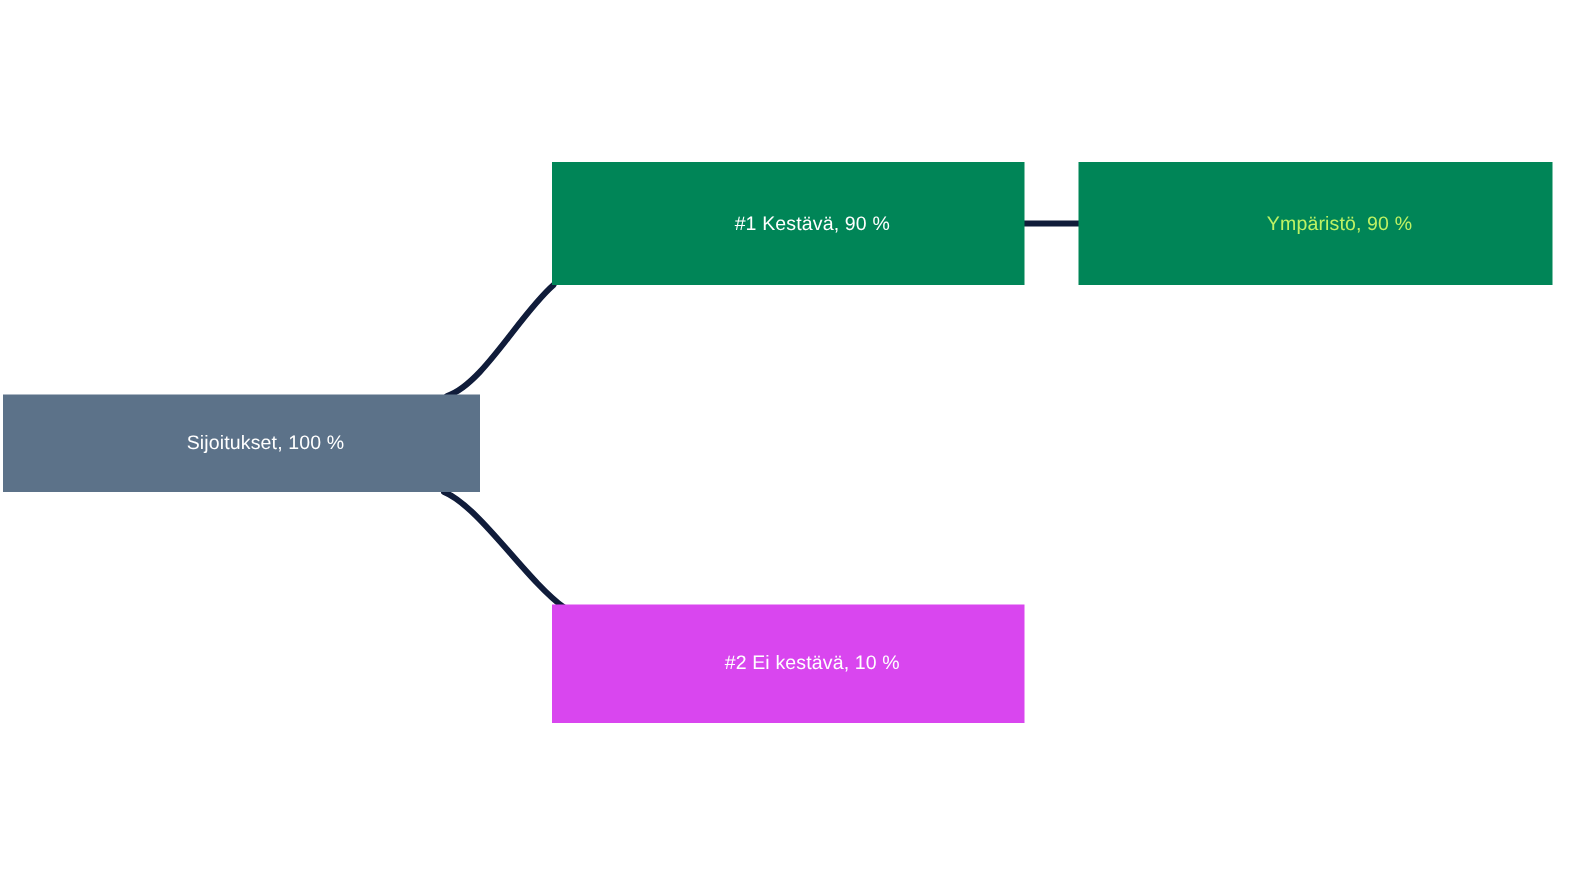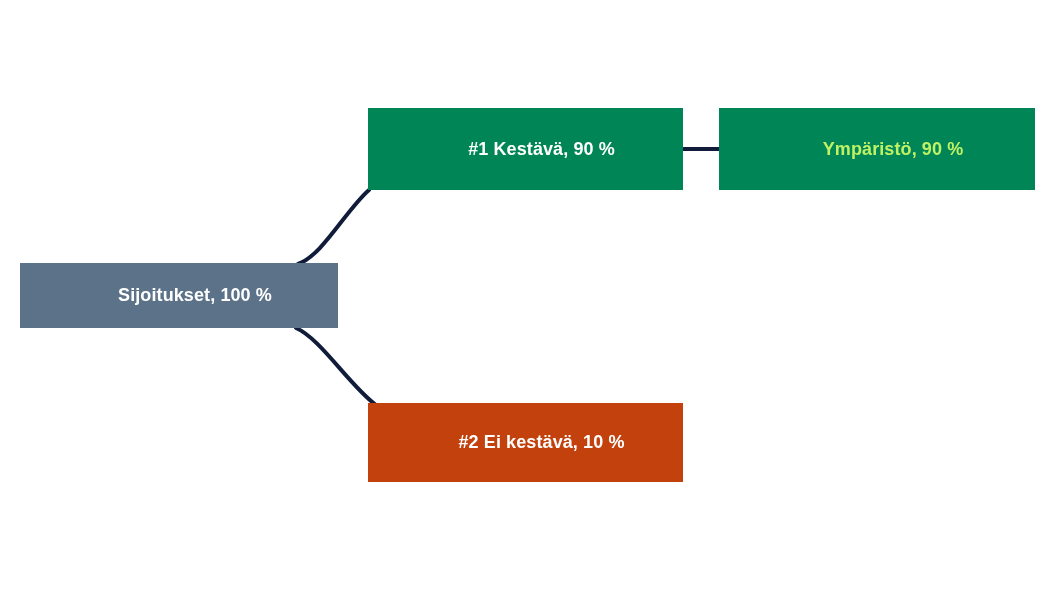--- a/index.html
+++ b/index.html
@@ -29,37 +29,37 @@
     pointer-events: none;
   }
   .node {
     position: absolute;
     box-sizing: border-box;
     display: flex;
     align-items: center;
     justify-content: center;
     text-align: center;
     color: #ffffff;
-    font-size: 18px;
+    font-size: 13px;
     line-height: 1.25;
     letter-spacing: 0.1px;
-    font-weight: 700;
+    font-weight: 400;
     font-family: "Liberation Sans", sans-serif;
     z-index: 2;
     padding-left: 32px;
   }
   .node-label {
     display: block;
     padding: 0 10px;
     white-space: nowrap;
   }
 
   
   #node-root {
-    left: 20px;
+    left: 2px;
     top: 263px;
     width: 318px;
     height: 65px;
     background: #5c7289;
   }
   
   #node-kestava {
     left: 368px;
     top: 108px;
     width: 315px;
@@ -102,17 +102,17 @@
   </div>
 
   <div class="node" id="node-kestava" style="background: rgb(0, 133, 87); color: rgb(255, 255, 255);">
     <span class="node-label">#1 Kestävä, 90 %</span>
   </div>
 
   <div class="node" id="node-ymparisto" style="background: rgb(0, 133, 87); color: #bef264;">
     <span class="node-label">Ympäristö, 90 %</span>
   </div>
 
-  <div class="node" id="node-eikestava" style="background: #c2410c; color: rgb(255, 255, 255); align-items: center;">
+  <div class="node" id="node-eikestava" style="background: #d946ef; color: rgb(255, 255, 255); align-items: center;">
     <span class="node-label">#2 Ei kestävä, 10 %</span>
   </div>
 
 </div>
 
 </body></html>

